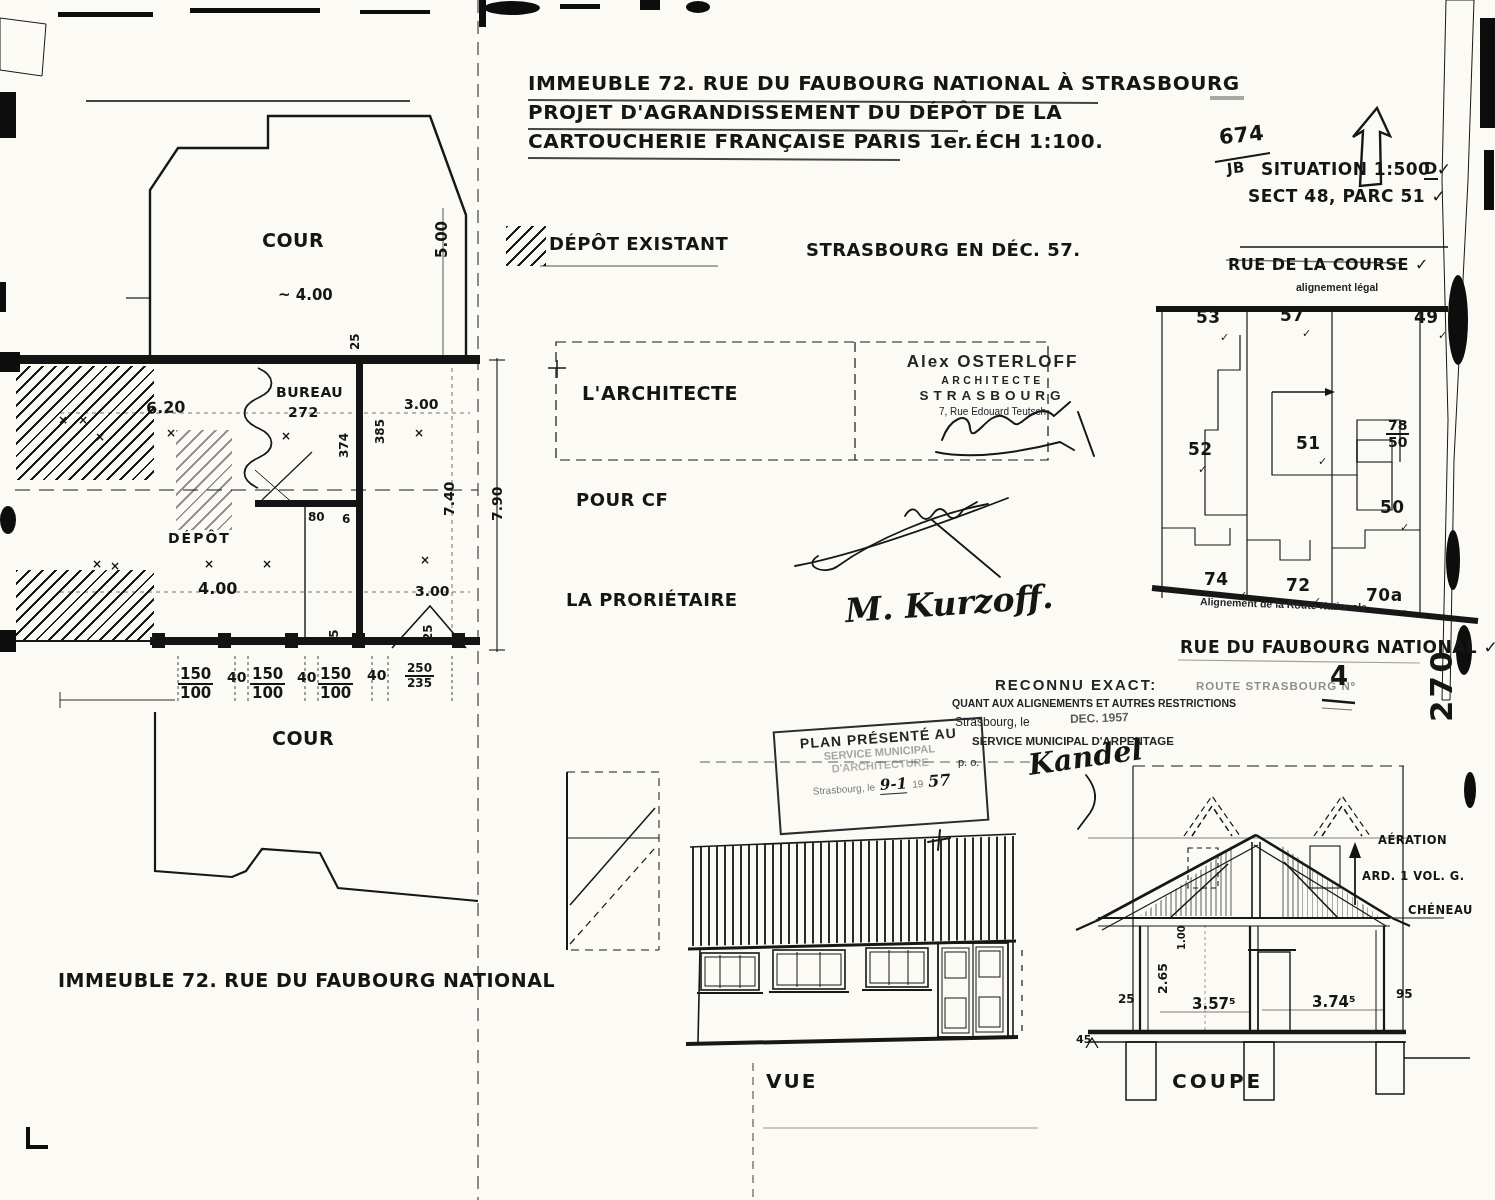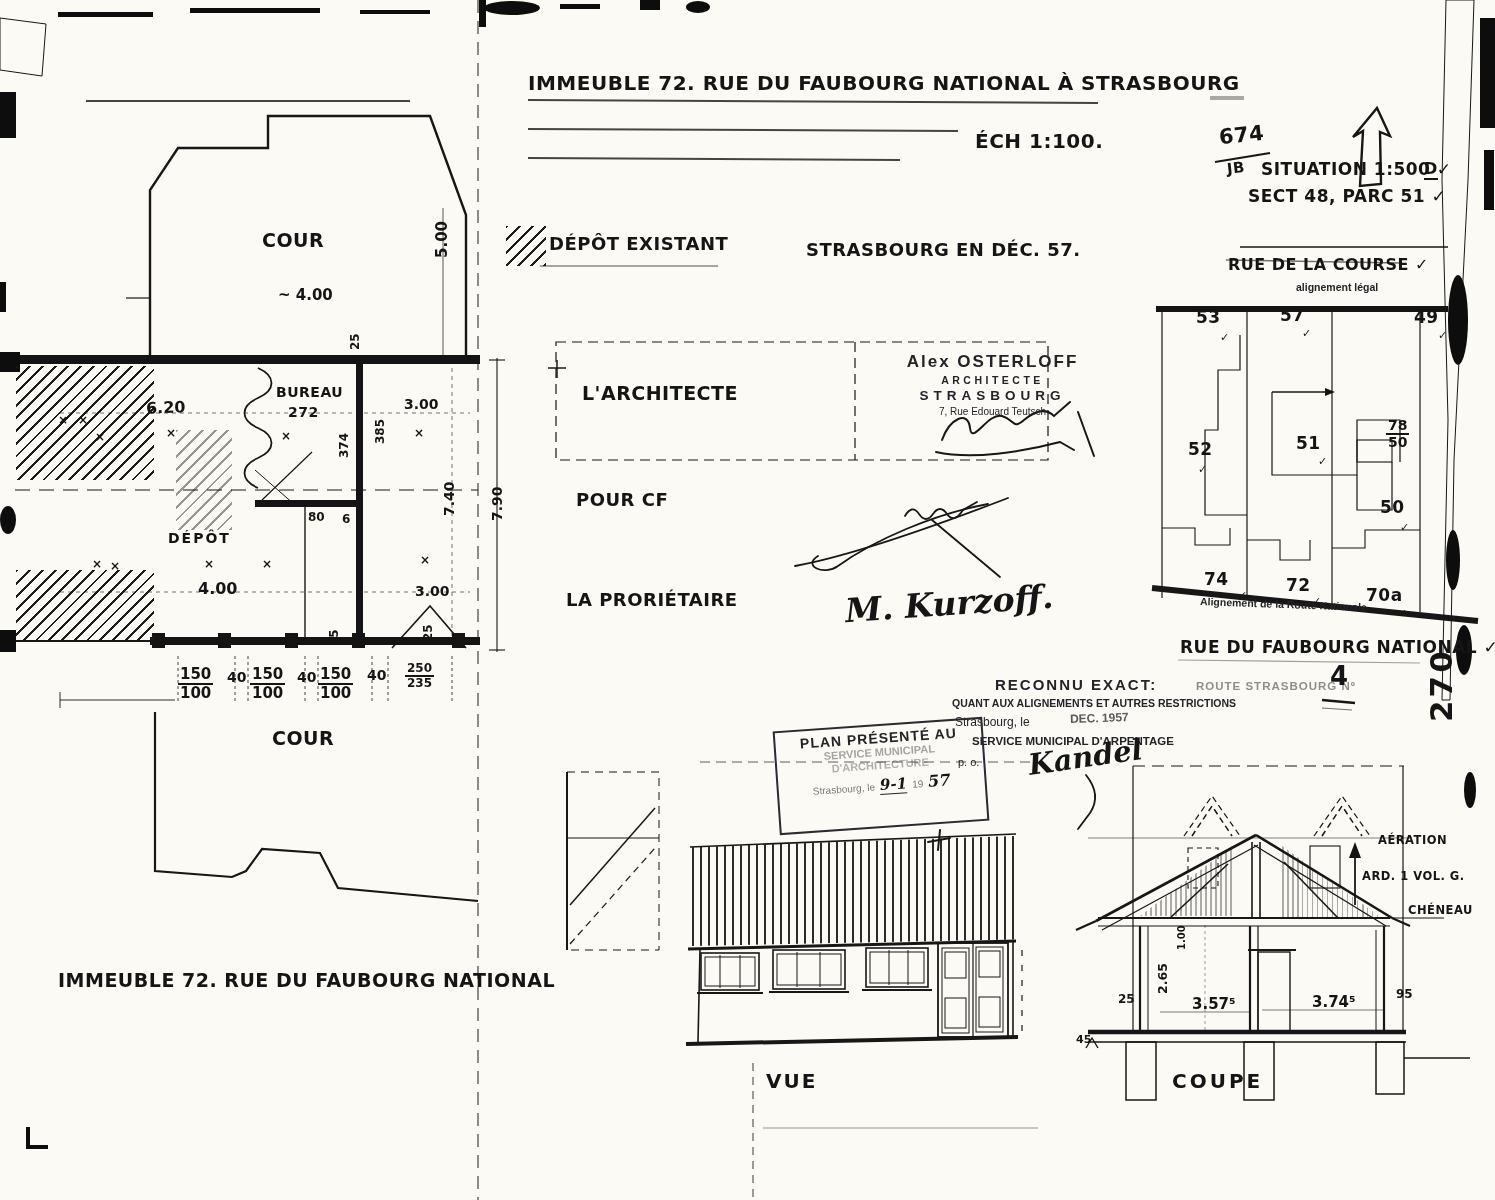--- a/index.html
+++ b/index.html
@@ -325,20 +325,22 @@
   </div>
   <div class="t dim" style="left:367px;top:668px;font-size:14px;">40</div>
   <div class="fr" style="left:405px;top:662px;font-size:12px;">
     <span class="ft">250</span>
     <span>235</span>
   </div>
   <div class="t" style="left:272px;top:728px;font-size:19px;">COUR</div>
   <div class="t" style="left:58px;top:970px;font-size:19px;">IMMEUBLE 72. RUE DU FAUBOURG NATIONAL</div>
 
   <div class="t" style="left:528px;top:72px;font-size:20px;">IMMEUBLE 72. RUE DU FAUBOURG NATIONAL À STRASBOURG</div>
+  <div class="t" style="left:528px;top:101px;font-size:20px;">PROJET D'AGRANDISSEMENT DU DÉPÔT DE LA</div>
+  <div class="t" style="left:528px;top:130px;font-size:20px;">CARTOUCHERIE FRANÇAISE PARIS 1er.</div>
   <div class="t" style="left:975px;top:130px;font-size:20px;">ÉCH 1:100.</div>
 
   <div class="t" style="left:549px;top:234px;font-size:18px;">DÉPÔT EXISTANT</div>
   <div class="t" style="left:806px;top:240px;font-size:18px;">STRASBOURG EN DÉC. 57.</div>
 
   <div class="t" style="left:582px;top:383px;font-size:19px;">L'ARCHITECTE</div>
   <div class="ty" style="left:880px;top:352px;width:225px;text-align:center;font-size:17px;letter-spacing:2px;">Alex OSTERLOFF</div>
   <div class="ty" style="left:880px;top:374px;width:225px;text-align:center;font-size:10.5px;letter-spacing:3.5px;">ARCHITECTE</div>
   <div class="ty" style="left:880px;top:388px;width:225px;text-align:center;font-size:13.5px;letter-spacing:5px;">STRASBOURG</div>
   <div class="ty" style="left:880px;top:406px;width:225px;text-align:center;font-size:10px;font-weight:400;">7, Rue Edouard Teutsch</div>

